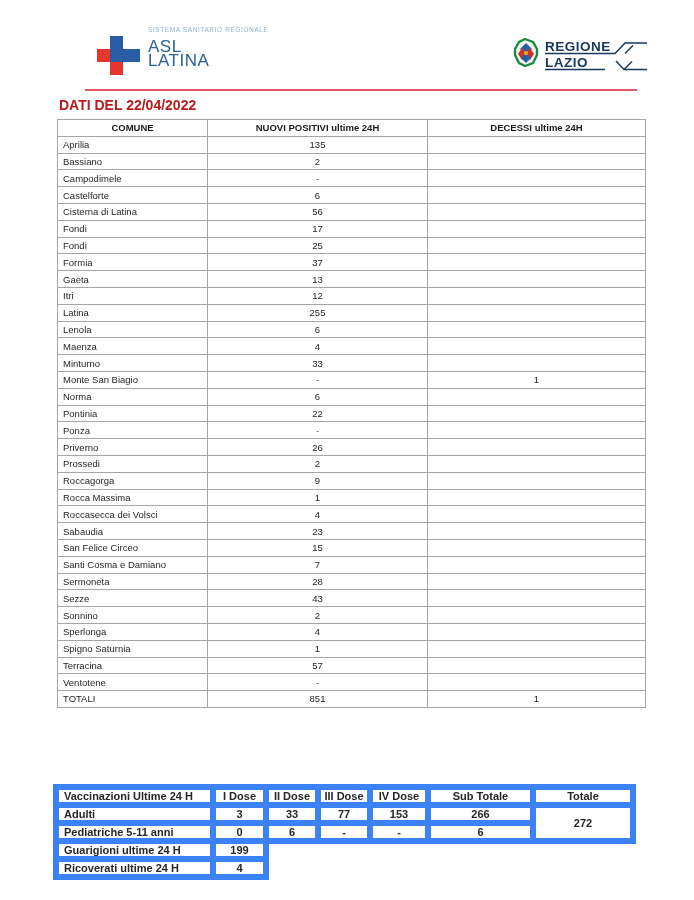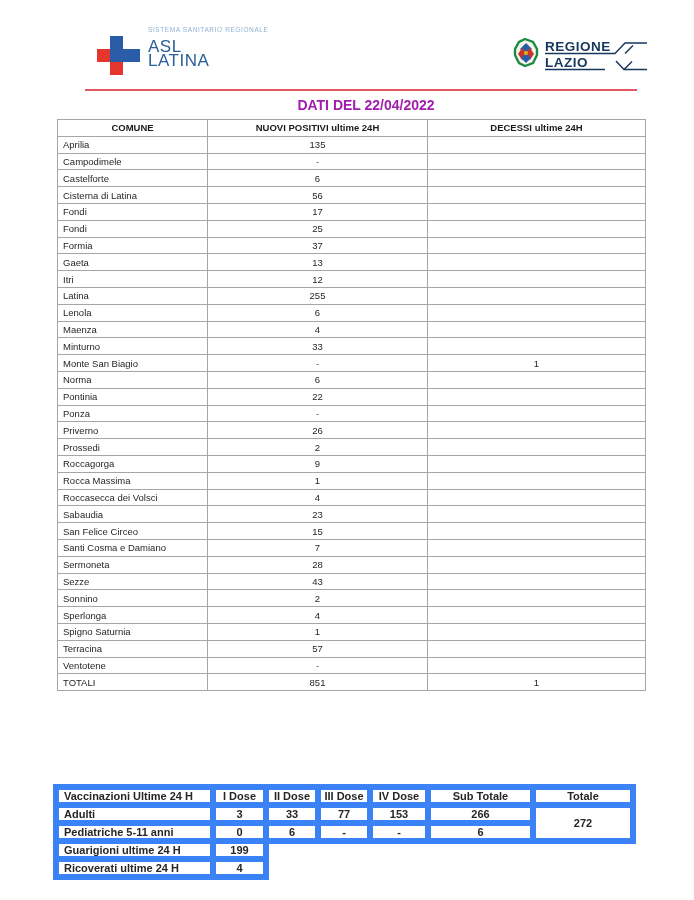--- a/index.html
+++ b/index.html
@@ -43,25 +43,24 @@
 
   
   .red-rule {
     position: absolute;
     left: 85px; top: 89px;
     width: 552px; height: 2px;
     background: #e25763;
   }
   .doc-title {
     position: absolute;
-    left: 72px; top: 97px; width: 588px;
-    text-align: center;
+    left: 59px; top: 97px; width: 588px;
     font-size: 14px;
     font-weight: 700;
-    color: #a21caf;
+    color: #b91c1c;
   }
 
   
   table { border-collapse: collapse; table-layout: fixed; padding-left: 20px; }
   .main-table {
     position: absolute;
     left: 57px; top: 119px;
     width: 588px;
     font-size: 9.5px;
   }
@@ -158,20 +157,25 @@
         <th>DECESSI ultime 24H</th>
       </tr>
     </thead>
     <tbody>
         <tr>
           <td class="c-left">Aprilia</td>
           <td class="c-center">135</td>
           <td class="c-center"></td>
         </tr>
         <tr>
+          <td class="c-left">Bassiano</td>
+          <td class="c-center">2</td>
+          <td class="c-center"></td>
+        </tr>
+        <tr>
           <td class="c-left">Campodimele</td>
           <td class="c-center dash">-</td>
           <td class="c-center"></td>
         </tr>
         <tr>
           <td class="c-left">Castelforte</td>
           <td class="c-center">6</td>
           <td class="c-center"></td>
         </tr>
         <tr>

